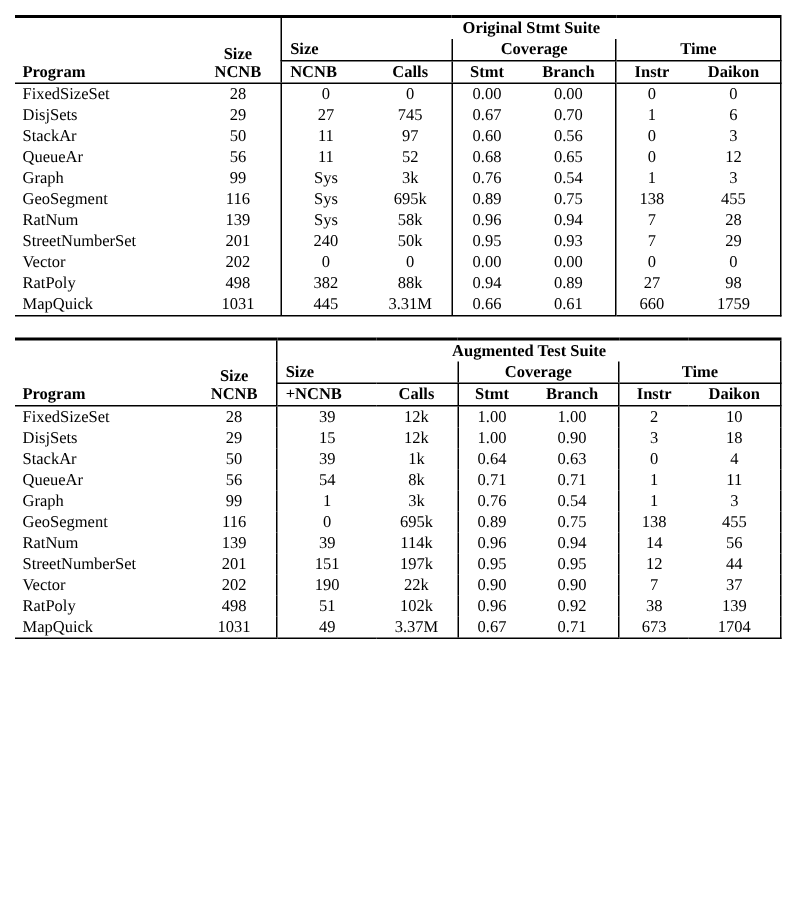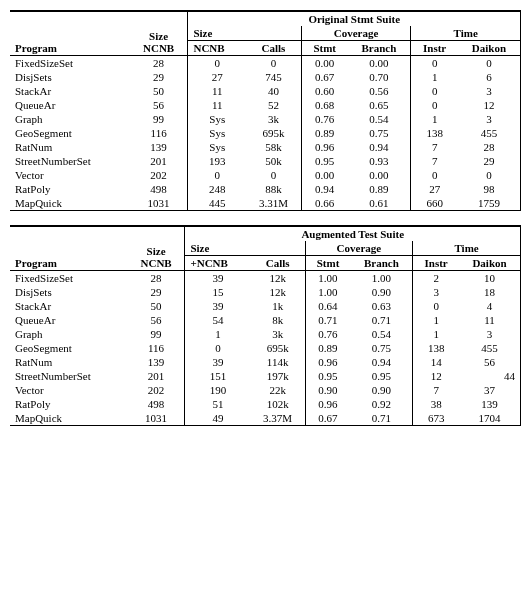--- a/index.html
+++ b/index.html
@@ -74,21 +74,21 @@
           <td>745</td>
           <td style="border-left: 1px solid rgb(0, 0, 0);">0.67</td>
           <td>0.70</td>
           <td style="border-left: 1px solid rgb(0, 0, 0);">1</td>
           <td style="border-right: 1px solid rgb(0, 0, 0);">6</td>
         </tr>
         <tr>
           <td style="text-align: left;">StackAr</td>
           <td>50</td>
           <td style="border-left: 1px solid rgb(0, 0, 0);">11</td>
-          <td>40</td>
+          <td>97</td>
           <td style="border-left: 1px solid rgb(0, 0, 0);">0.60</td>
           <td>0.56</td>
           <td style="border-left: 1px solid rgb(0, 0, 0);">0</td>
           <td style="border-right: 1px solid rgb(0, 0, 0);">3</td>
         </tr>
         <tr>
           <td style="text-align: left;">QueueAr</td>
           <td>56</td>
           <td style="border-left: 1px solid rgb(0, 0, 0);">11</td>
           <td>52</td>
@@ -123,41 +123,41 @@
           <td style="border-left: 1px solid rgb(0, 0, 0);">Sys</td>
           <td>58k</td>
           <td style="border-left: 1px solid rgb(0, 0, 0);">0.96</td>
           <td>0.94</td>
           <td style="border-left: 1px solid rgb(0, 0, 0);">7</td>
           <td style="border-right: 1px solid rgb(0, 0, 0);">28</td>
         </tr>
         <tr>
           <td style="text-align: left;">StreetNumberSet</td>
           <td>201</td>
-          <td style="border-left: 1px solid rgb(0, 0, 0);">193</td>
+          <td style="border-left: 1px solid rgb(0, 0, 0);">240</td>
           <td>50k</td>
           <td style="border-left: 1px solid rgb(0, 0, 0);">0.95</td>
           <td>0.93</td>
           <td style="border-left: 1px solid rgb(0, 0, 0);">7</td>
           <td style="border-right: 1px solid rgb(0, 0, 0);">29</td>
         </tr>
         <tr>
           <td style="text-align: left;">Vector</td>
           <td>202</td>
           <td style="border-left: 1px solid rgb(0, 0, 0);">0</td>
           <td>0</td>
           <td style="border-left: 1px solid rgb(0, 0, 0);">0.00</td>
           <td>0.00</td>
           <td style="border-left: 1px solid rgb(0, 0, 0);">0</td>
           <td style="border-right: 1px solid rgb(0, 0, 0);">0</td>
         </tr>
         <tr>
           <td style="text-align: left;">RatPoly</td>
           <td>498</td>
-          <td style="border-left: 1px solid rgb(0, 0, 0);">248</td>
+          <td style="border-left: 1px solid rgb(0, 0, 0);">382</td>
           <td>88k</td>
           <td style="border-left: 1px solid rgb(0, 0, 0);">0.94</td>
           <td>0.89</td>
           <td style="border-left: 1px solid rgb(0, 0, 0);">27</td>
           <td style="border-right: 1px solid rgb(0, 0, 0);">98</td>
         </tr>
         <tr>
           <td style="text-align: left; border-bottom: 1px solid rgb(0, 0, 0);">MapQuick</td>
           <td style="border-bottom: 1px solid rgb(0, 0, 0);">1031</td>
           <td style="border-bottom: 1px solid rgb(0, 0, 0); border-left: 1px solid rgb(0, 0, 0);">445</td>
@@ -265,21 +265,21 @@
           <td style="border-right: 1px solid rgb(0, 0, 0);">56</td>
         </tr>
         <tr>
           <td style="text-align: left;">StreetNumberSet</td>
           <td>201</td>
           <td style="border-left: 1px solid rgb(0, 0, 0);">151</td>
           <td>197k</td>
           <td style="border-left: 1px solid rgb(0, 0, 0);">0.95</td>
           <td>0.95</td>
           <td style="border-left: 1px solid rgb(0, 0, 0);">12</td>
-          <td style="border-right: 1px solid rgb(0, 0, 0); text-align: right;">44</td>
+          <td style="border-right: 1px solid rgb(0, 0, 0);">44</td>
         </tr>
         <tr>
           <td style="text-align: left;">Vector</td>
           <td>202</td>
           <td style="border-left: 1px solid rgb(0, 0, 0);">190</td>
           <td>22k</td>
           <td style="border-left: 1px solid rgb(0, 0, 0);">0.90</td>
           <td>0.90</td>
           <td style="border-left: 1px solid rgb(0, 0, 0);">7</td>
           <td style="border-right: 1px solid rgb(0, 0, 0);">37</td>

